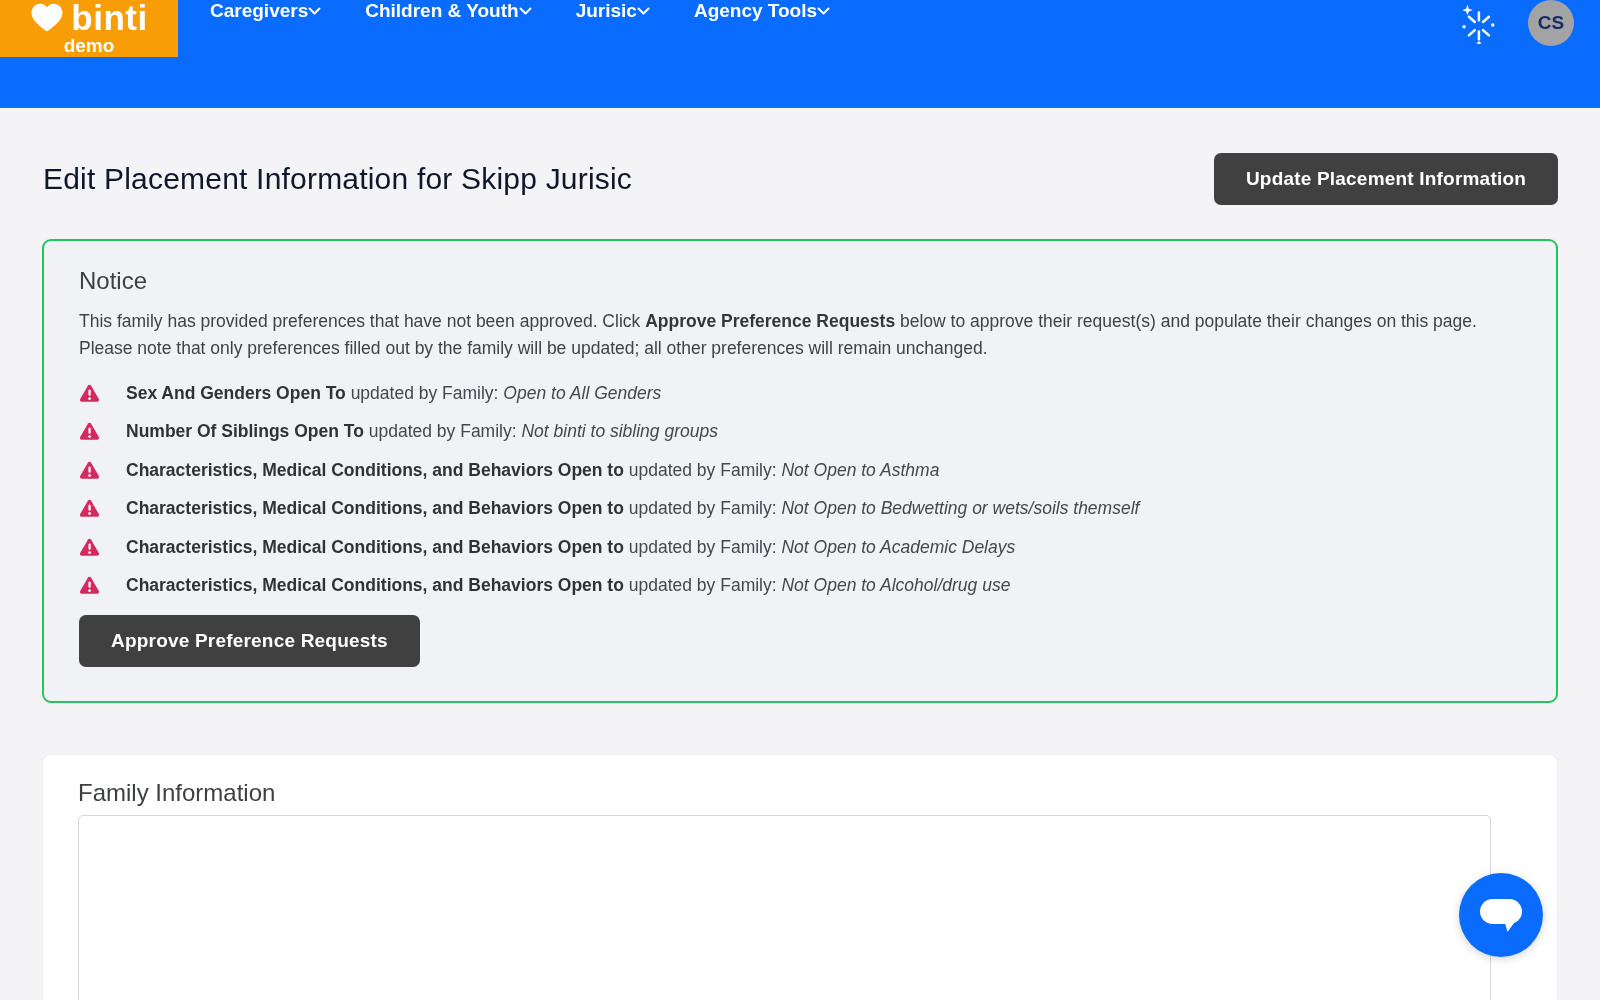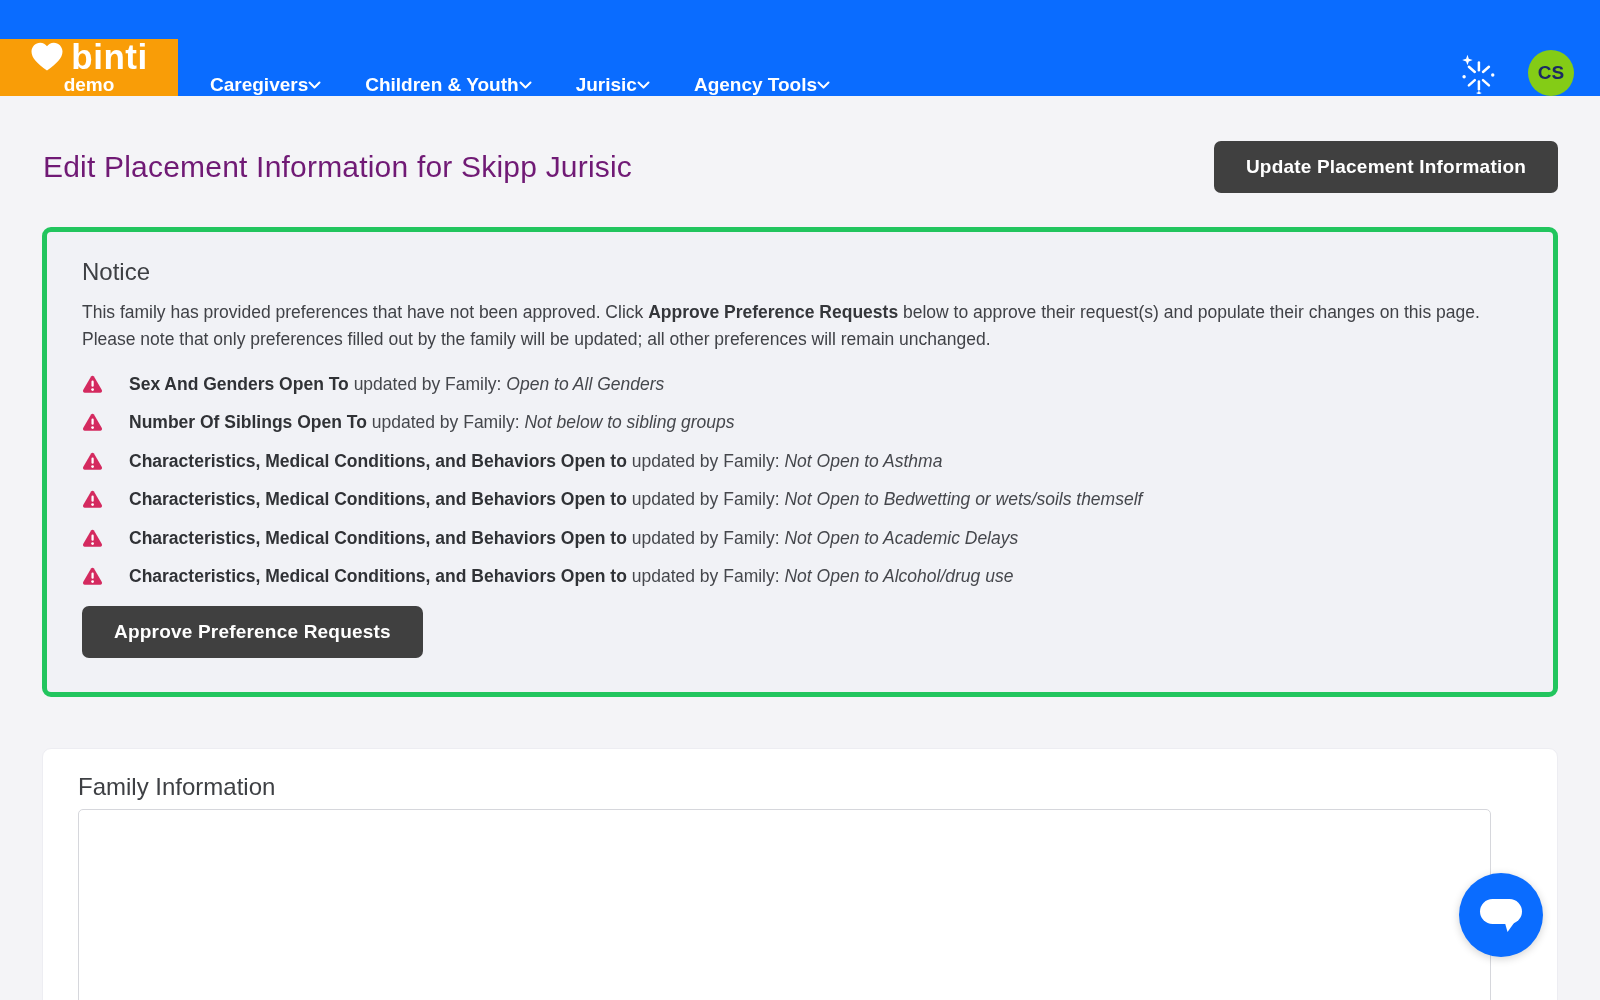--- a/index.html
+++ b/index.html
@@ -5,59 +5,59 @@
   * { margin:0; padding:0; box-sizing:border-box; }
   html,body { width:1600px; height:1000px; overflow:hidden; }
   body {
     font-family:"Liberation Sans","DejaVu Sans",sans-serif;
     background:#F4F4F7;
     position:relative;
     color:#3A3C40;
   }
 
   
-  .header { display:flex; align-items:flex-end; height:96px; background:#0A6CFF; }
+  .header { display:flex; align-items:flex-start; height:108px; background:#0A6CFF; }
   .brand {
     width:178px; background:#F99D07; color:#fff;
     display:flex; flex-direction:column; align-items:center; justify-content:center;
     cursor:pointer;
   }
   .brand-row { display:flex; align-items:center; gap:7px; }
   .brand-word { font-size:35px; font-weight:600; letter-spacing:.5px; line-height:1; }
   .brand-env { font-size:19px; font-weight:700; margin-top:0; }
   .nav { display:flex; align-items:center; gap:44px; margin-left:32px; }
   .nav-item {
     display:flex; align-items:center; 
     color:#fff; font-size:19px; font-weight:600; cursor:pointer; white-space:nowrap;
   }
   .header-spacer { flex:1; }
   .header-right { display:flex; align-items:center; gap:30px; margin-right:26px; }
   .icon-btn { background:none; border:none; cursor:pointer; display:flex; align-items:center; }
   .avatar {
-    width:46px; height:46px; border-radius:50%; background:#84cc16;
+    width:46px; height:46px; border-radius:50%; background:#a3a3a3;
     display:flex; align-items:center; justify-content:center;
     color:#1C2A63; font-size:19px; font-weight:700; cursor:pointer;
   }
 
   
   .title-row {
     display:flex; align-items:center; justify-content:space-between;
     margin:45px 42px 0 43px;
   }
-  .page-title { font-size:30px; font-weight:500; color:#701a75; letter-spacing:.2px; }
+  .page-title { font-size:30px; font-weight:500; color:#0f172a; letter-spacing:.2px; }
   .btn-primary {
     background:#404040; color:#fff; border:none; border-radius:7px;
     font-family:inherit; font-size:19px; font-weight:700;
     padding:0 32px; height:52px; cursor:pointer; letter-spacing:.2px;
   }
 
   
   .notice-card {
     margin:34px 42px 0 42px;
-    background:#F1F2F6; border:5px solid #22c55e; border-radius:9px;
+    background:#F1F2F6; border:2px solid #22c55e; border-radius:9px;
     padding:26px 35px 34px 35px;
   }
   .card-heading { font-size:24px; font-weight:500; color:#3E4044; }
   .notice-text { margin-top:13px; font-size:17.5px; line-height:27px; color:#404247; }
   .notice-text b { color:#34363A; }
   .warning-list { list-style:none; margin-top:12px; }
   .warning-row { display:flex; align-items:center; gap:26px; height:38.5px; font-size:17.5px; color:#45474C; }
   .warning-row .w-label { font-weight:700; color:#303236; }
   .warning-row .w-value { font-style:italic; }
   .warning-icon { flex:0 0 auto; display:flex; }
@@ -184,21 +184,21 @@
     </li>
 
     <li class="warning-row">
       <span class="warning-icon">
         <svg width="21" height="19" viewBox="0 0 24 22">
           <path d="M10.3 1.8 L1.2 17.4 C0.4 18.8 1.4 20.5 3 20.5 L21 20.5 C22.6 20.5 23.6 18.8 22.8 17.4 L13.7 1.8 C12.9 0.5 11.1 0.5 10.3 1.8 Z" fill="#D42A5F"></path>
           <rect x="10.8" y="6.5" width="2.6" height="7.2" rx="1.3" fill="#ffffff"></rect>
           <circle cx="12.1" cy="16.8" r="1.6" fill="#ffffff"></circle>
         </svg>
       </span>
-      <span><span class="w-label">Number Of Siblings Open To</span><span class="w-middle"> updated by Family: </span><span class="w-value">Not below to sibling groups</span></span>
+      <span><span class="w-label">Number Of Siblings Open To</span><span class="w-middle"> updated by Family: </span><span class="w-value">Not binti to sibling groups</span></span>
     </li>
 
     <li class="warning-row">
       <span class="warning-icon">
         <svg width="21" height="19" viewBox="0 0 24 22">
           <path d="M10.3 1.8 L1.2 17.4 C0.4 18.8 1.4 20.5 3 20.5 L21 20.5 C22.6 20.5 23.6 18.8 22.8 17.4 L13.7 1.8 C12.9 0.5 11.1 0.5 10.3 1.8 Z" fill="#D42A5F"></path>
           <rect x="10.8" y="6.5" width="2.6" height="7.2" rx="1.3" fill="#ffffff"></rect>
           <circle cx="12.1" cy="16.8" r="1.6" fill="#ffffff"></circle>
         </svg>
       </span>

